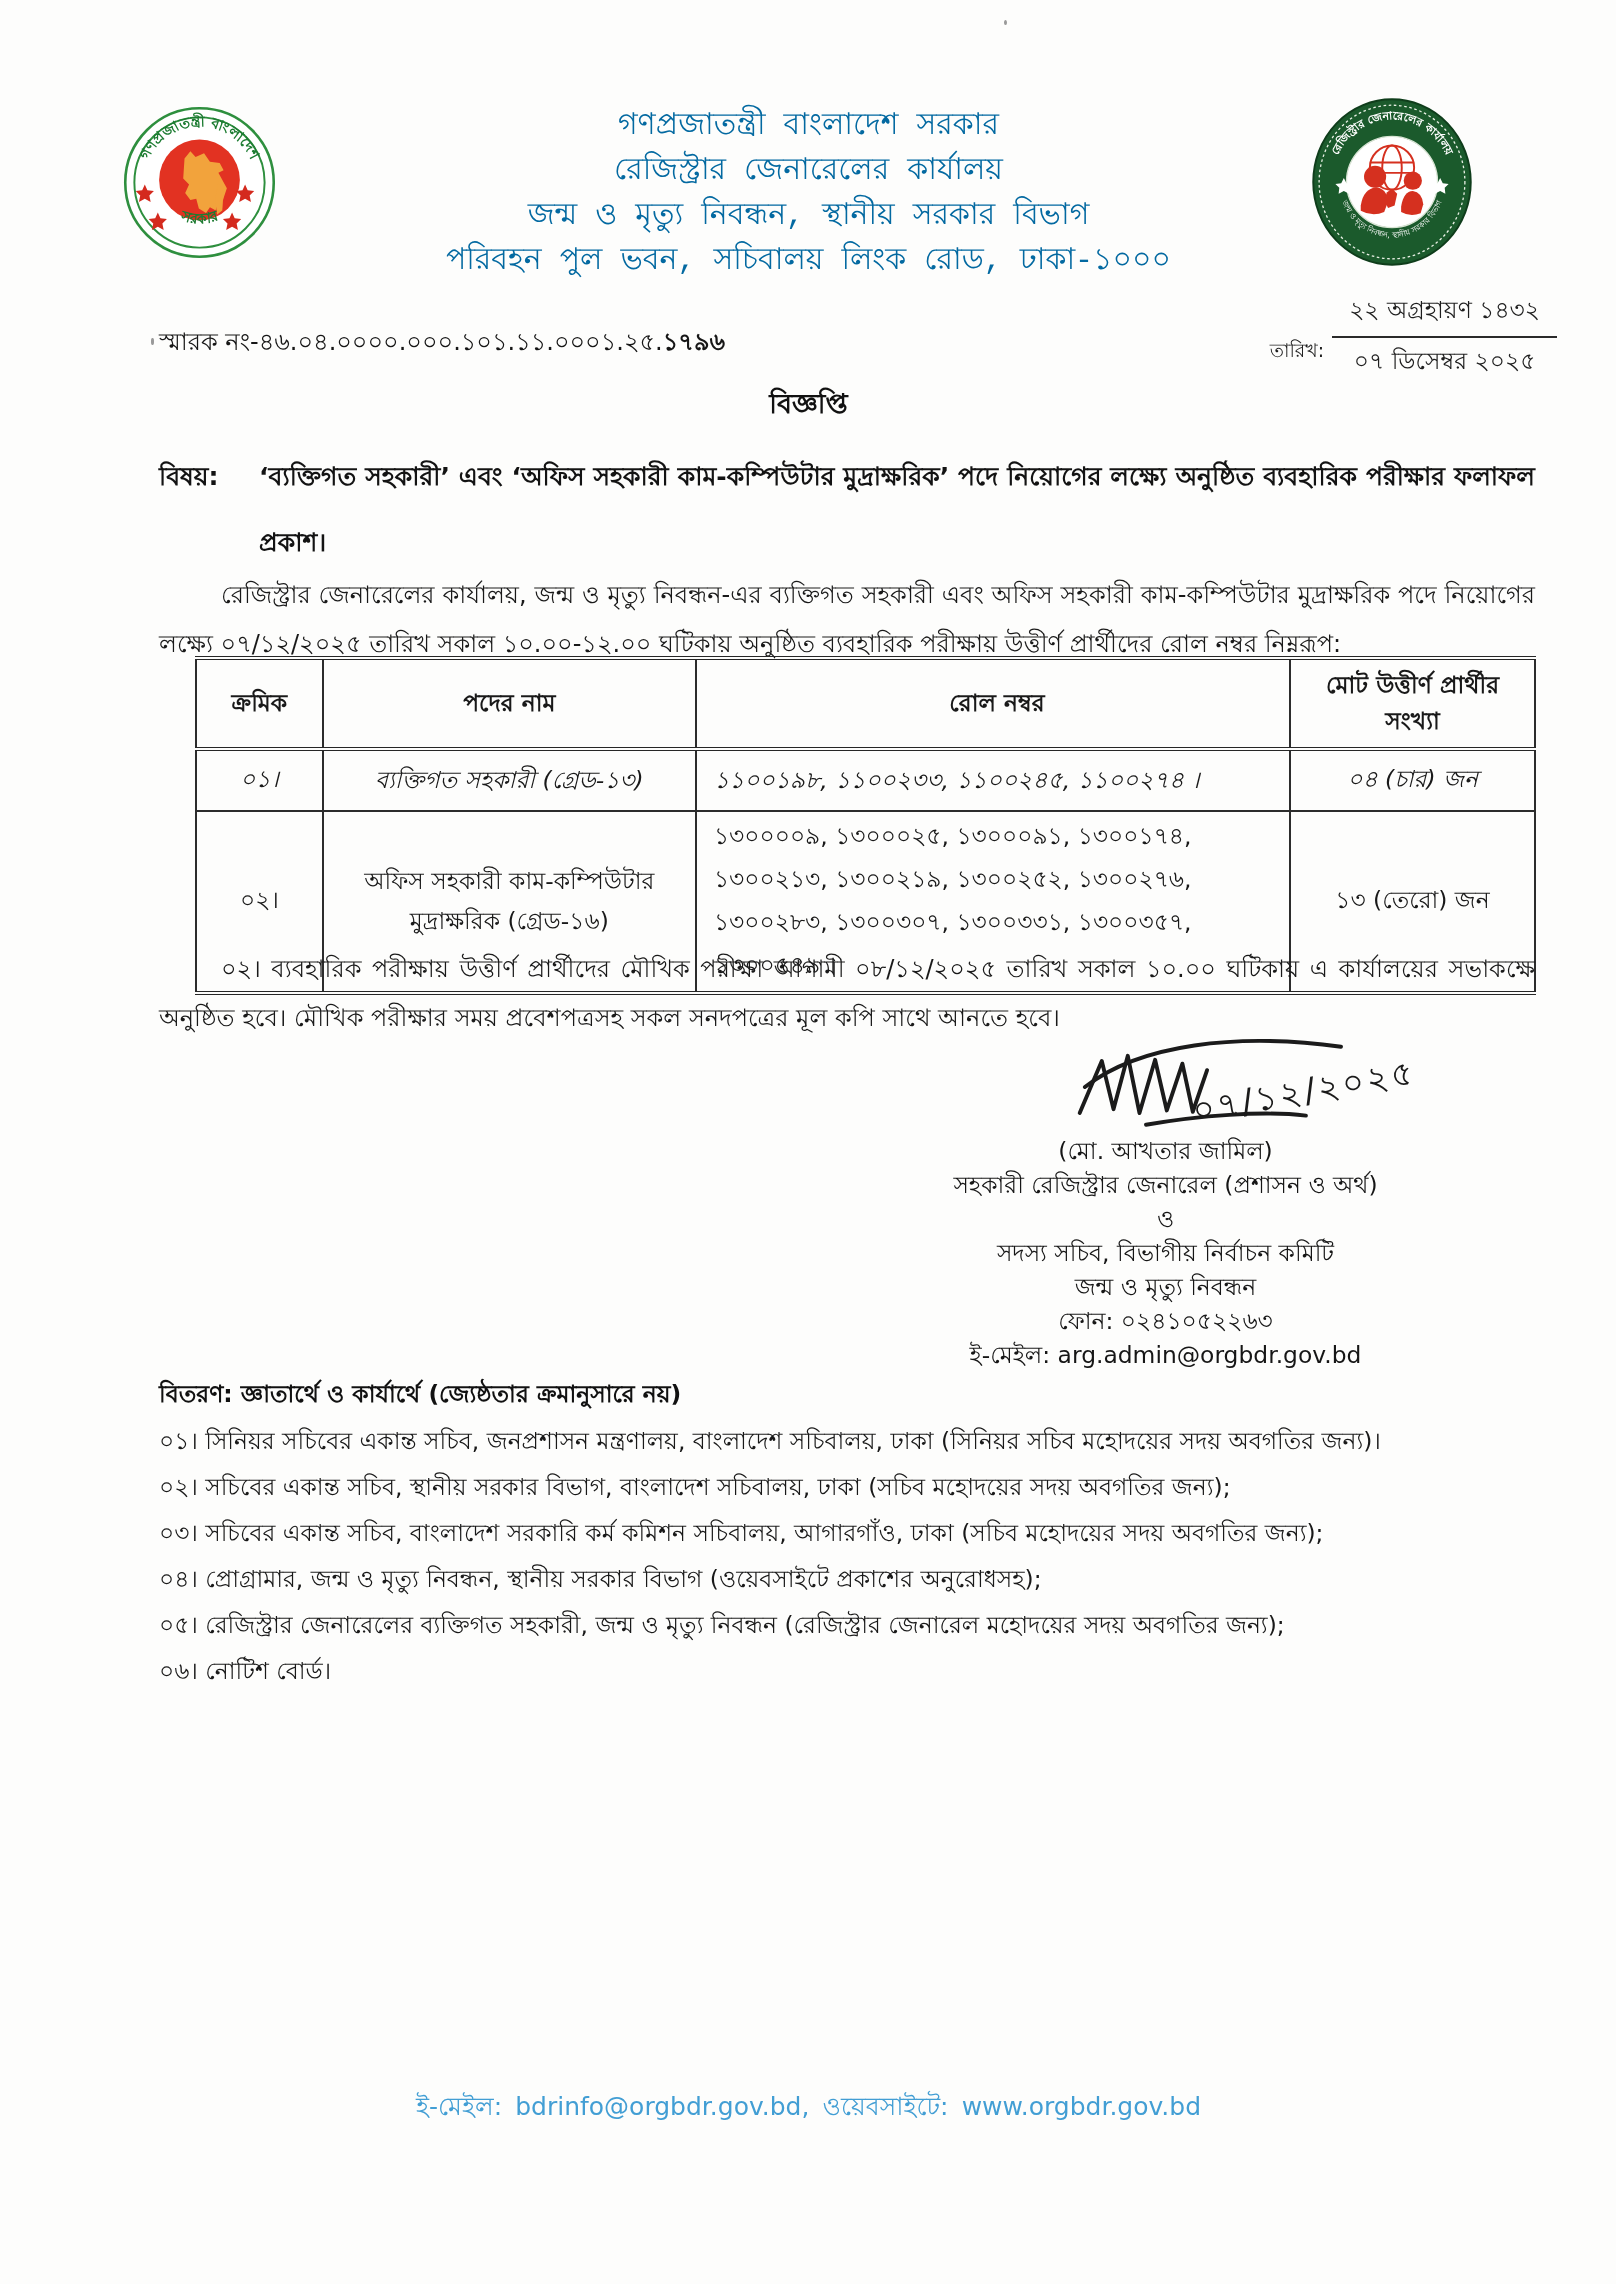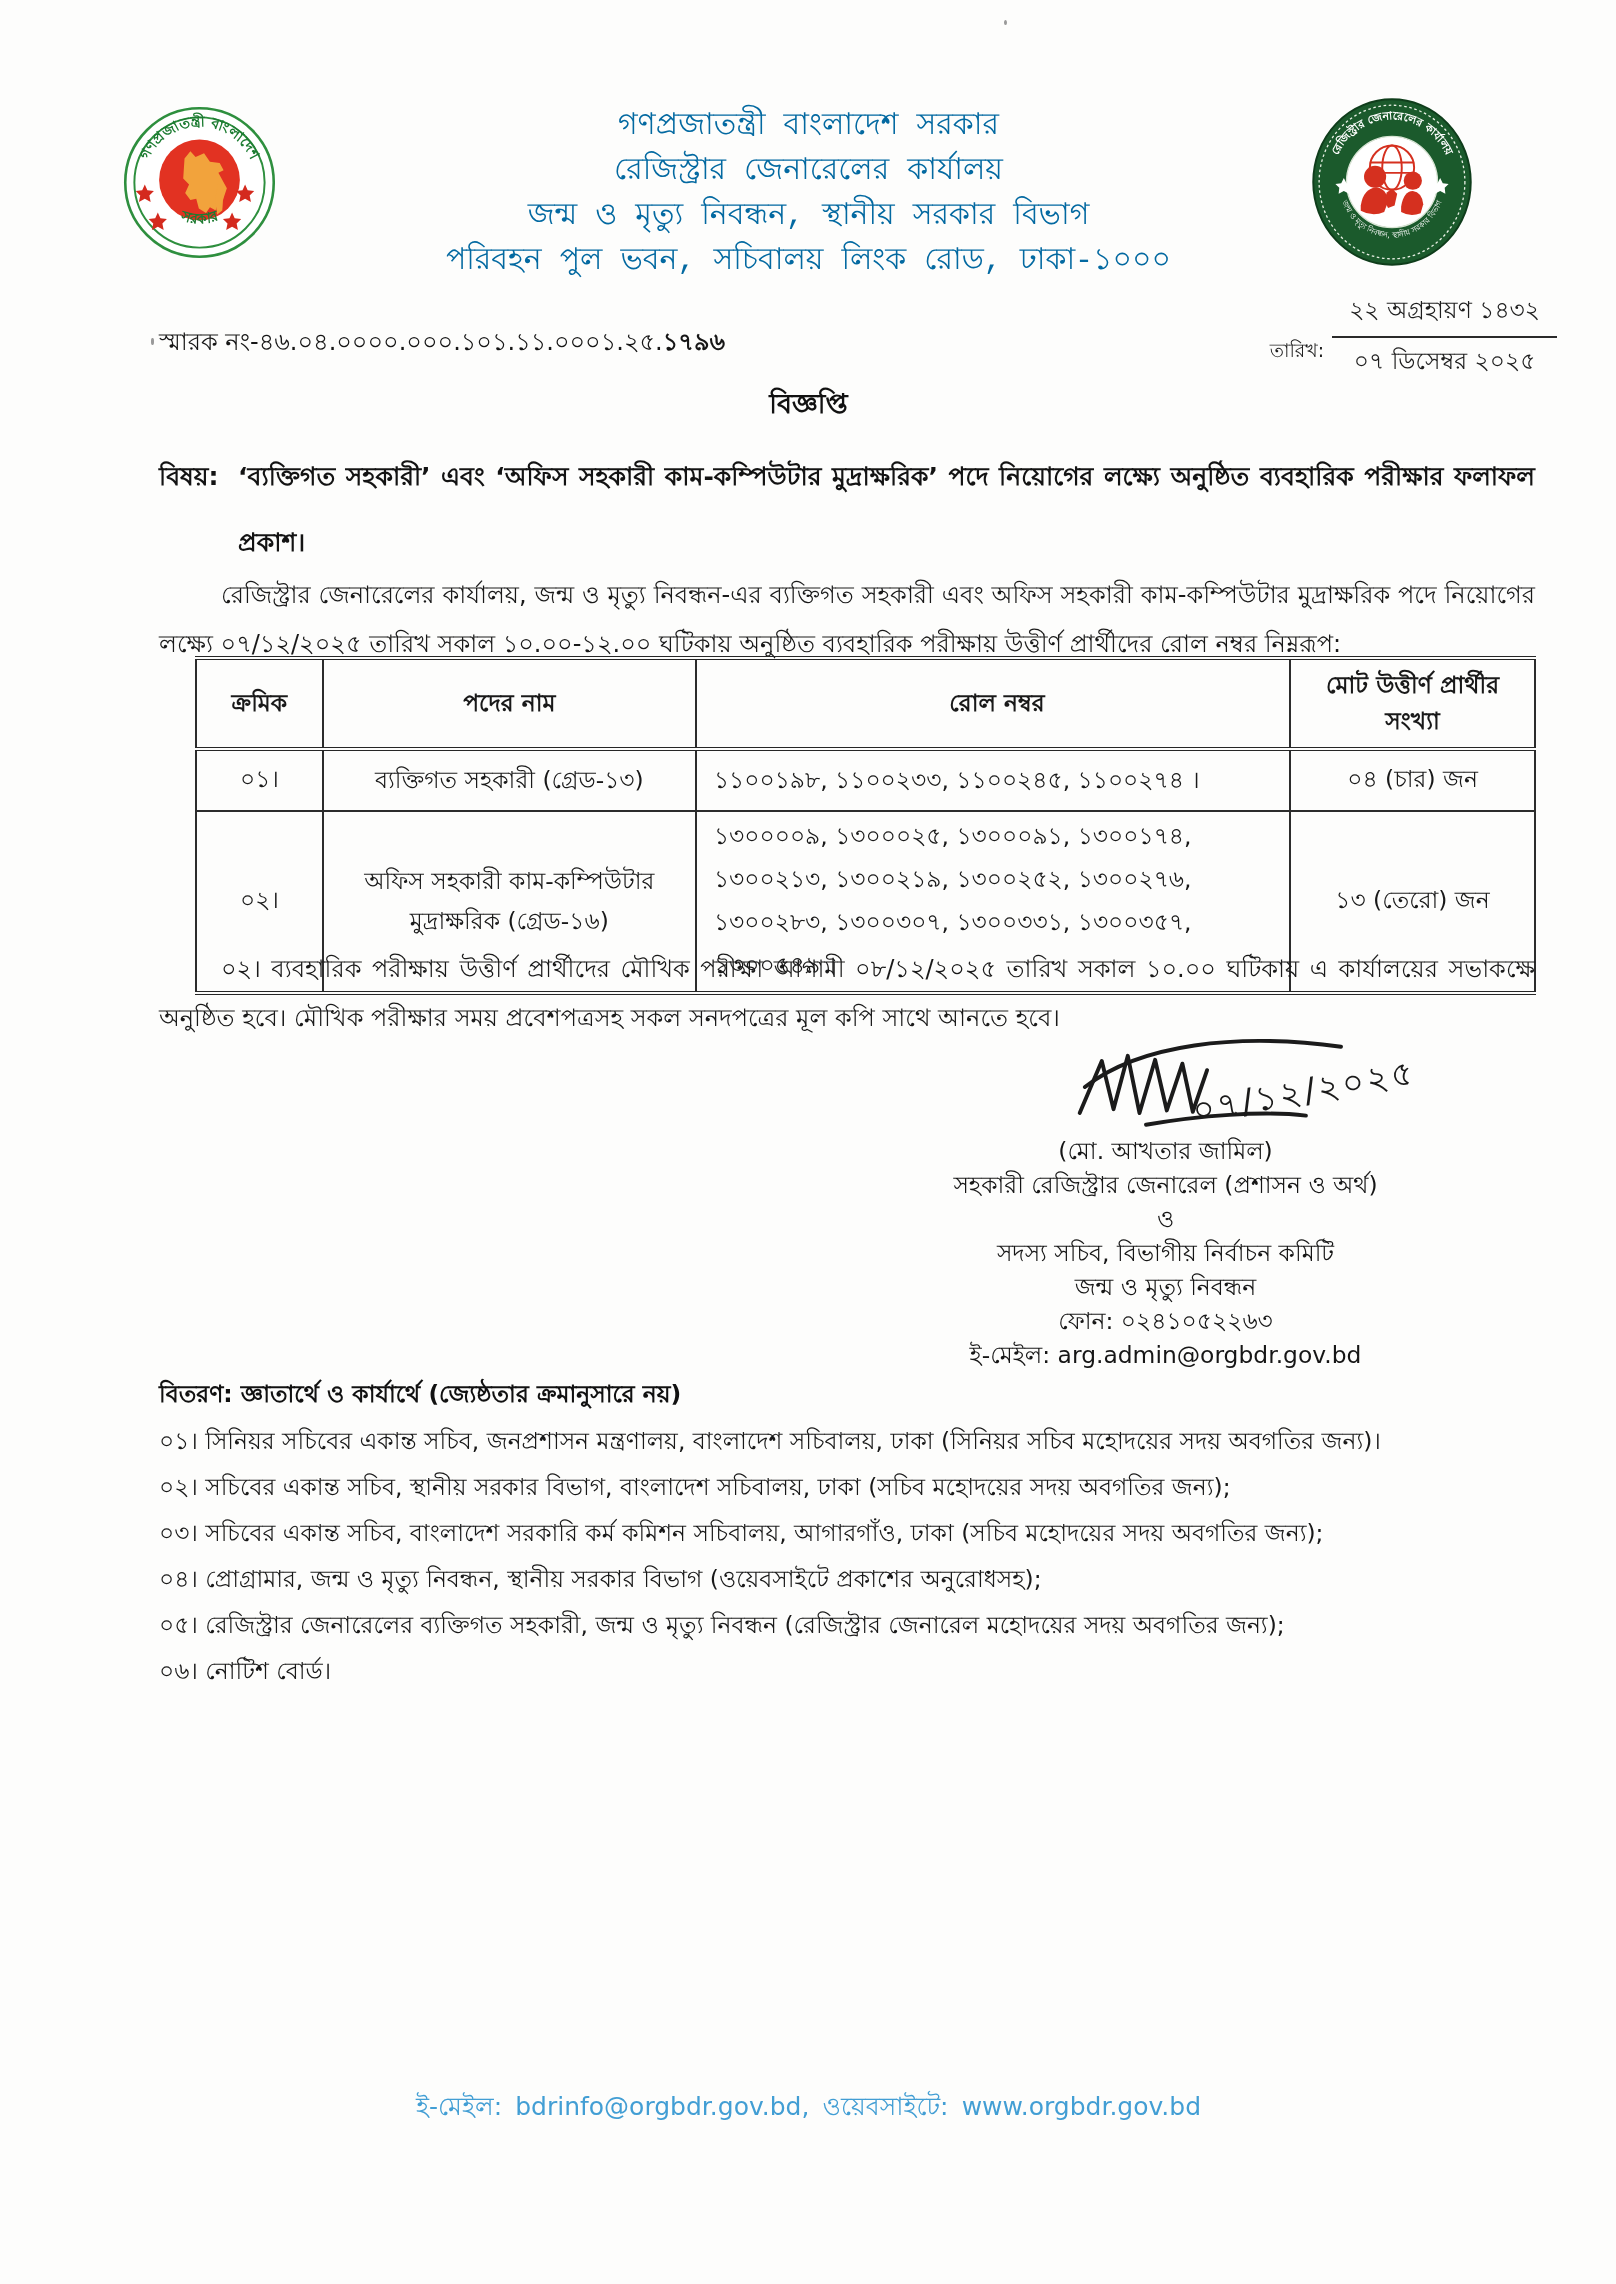--- a/index.html
+++ b/index.html
@@ -20,39 +20,39 @@
   
   .memo-line{position:absolute;top:323px;left:159px;font-size:24px;font-weight:500;color:#161616;}
   .memo-line b{font-weight:800;}
   .date-block{position:absolute;top:292px;right:60px;display:flex;align-items:center;}
   .date-label{font-size:19px;font-weight:500;margin-right:8px;position:relative;top:15px;}
   .date-frac{display:flex;flex-direction:column;text-align:center;font-size:23.4px;font-weight:400;}
   .date-frac .top{padding:0 17px 5.2px 17px;border-bottom:2.6px solid #2a2a2a;}
   .date-frac .bot{padding-top:5.2px;}
   
   .doc-title{position:absolute;top:383px;left:0;right:0;text-align:center;font-size:27px;font-weight:800;color:#111;}
-  .subject{position:absolute;top:444px;left:159px;right:82px;display:flex;font-weight:700;font-size:25px;line-height:66px;color:#131313;}
+  .subject{position:absolute;top:444px;left:159px;right:82px;display:flex;font-weight:700;font-size:25px;line-height:66px;color:#131313;gap:21px;}
   .subject .lbl{flex:0 0 79px;}
   .subject .txt{flex:1;text-align:justify;}
   
   .para{position:absolute;left:159px;right:82px;font-size:24px;line-height:49px;text-align:justify;color:#191919;}
   .para1{top:571px;text-indent:62px;}
   .para2{top:945px;text-indent:62px;}
   
   .rtable{position:absolute;top:656px;left:195px;width:1341px;border-collapse:collapse;
           border-top:4.6px double #262626;border-bottom:4.6px double #262626;
           border-left:2px solid #262626;border-right:2px solid #262626;
           font-size:23.4px;color:#191919;table-layout:fixed;}
   .rtable th,.rtable td{border:2px solid #2c2c2c;padding:3.9px 9px;vertical-align:middle;}
   .rtable thead th{font-weight:800;text-align:center;height:79px;border-bottom:4.6px double #262626;line-height:36px;}
   .rtable .c-serial{width:8.6%;text-align:center;}
   .rtable .c-post{width:28.2%;text-align:center;line-height:40px;}
   .rtable .c-roll{width:45.2%;text-align:left;line-height:43px;padding-left:17px;margin-left:12px;}
   .rtable .c-count{width:18%;text-align:center;}
-  .rtable .row1 td{height:51px;}
+  .rtable .row1 td{height:51px;font-style:italic;}
   .rtable .row2 td{height:155px;}
   
   .sig{position:absolute;top:1036px;left:905px;width:521px;text-align:center;font-size:23.4px;line-height:34px;color:#161616;}
   .sig .pad{height:98px;position:relative;}
   .sig-scrawl{position:absolute;top:-9px;left:163px;width:286px;height:111px;}
   .sig-hdate{position:absolute;top:38px;left:286px;font-size:34px;font-weight:500;transform:rotate(-10deg);letter-spacing:2.6px;color:#1a1a1a;white-space:nowrap;}
   
   .dist{position:absolute;top:1371px;left:159px;right:65px;font-size:23.4px;color:#191919;}
   .dist .dh{font-weight:800;line-height:47px;color:#111;}
   .dist .di{line-height:46px;white-space:nowrap;}

